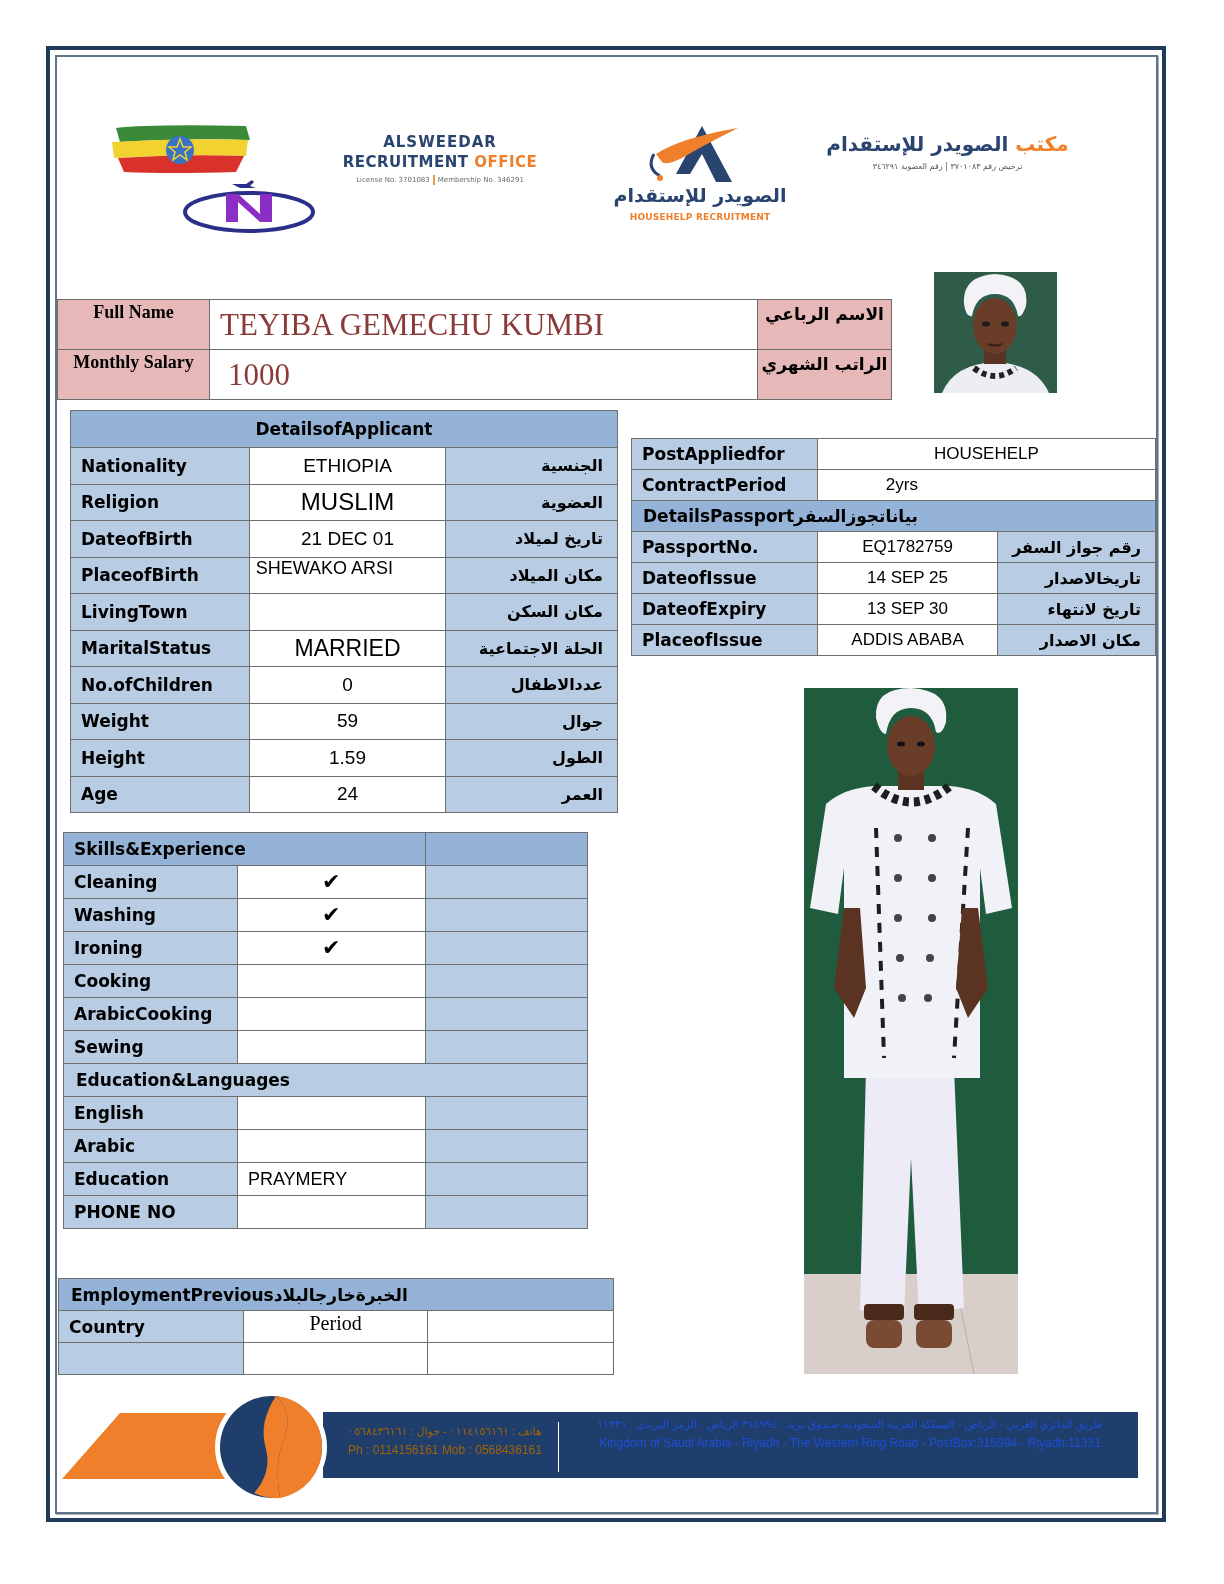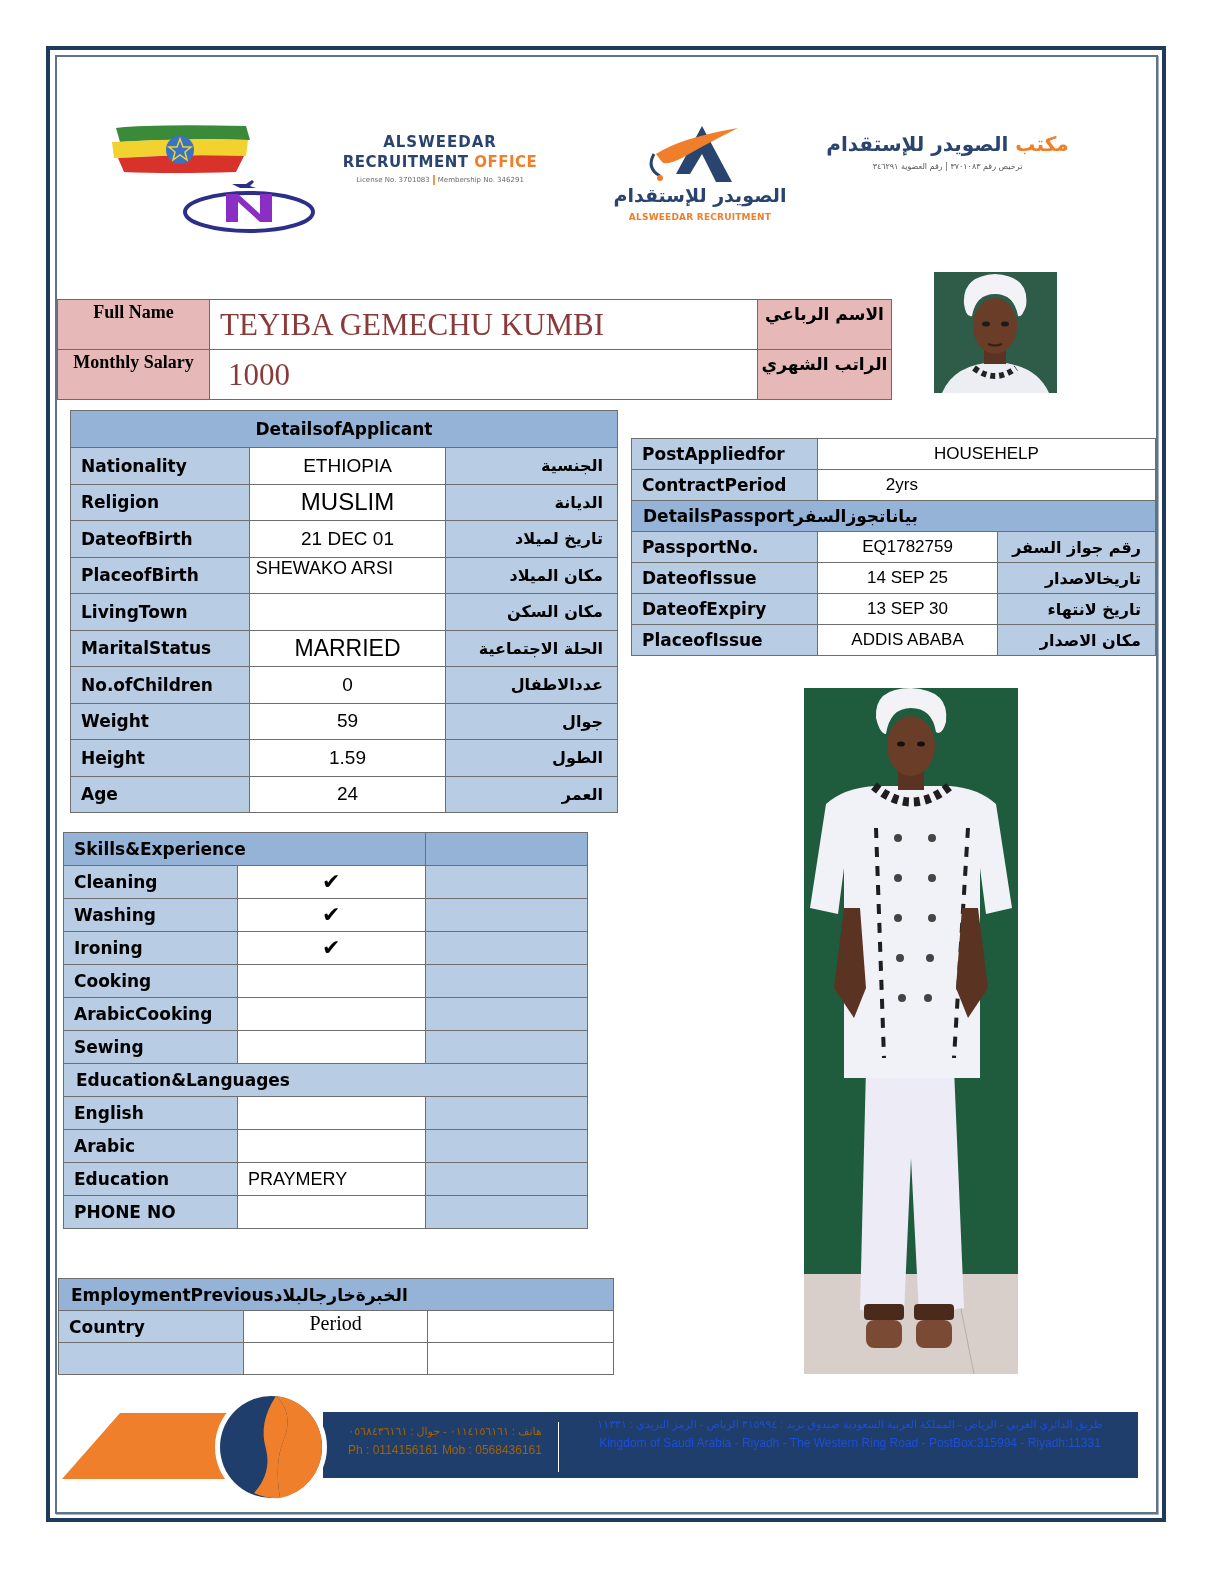--- a/index.html
+++ b/index.html
@@ -117,21 +117,21 @@
 </div>
 
 <div class="abs a-logo">
   <svg width="180" height="62" viewBox="0 0 180 62">
     <path d="M92 2 L122 58 L106 58 L92 30 L80 50 L66 50 Z" fill="#2a4470"></path>
     <path d="M46 30 Q70 14 128 4 Q96 20 72 34 Q56 42 52 38 Z" fill="#ef7f2a"></path>
     <path d="M44 30 Q36 44 50 52" fill="none" stroke="#2a4470" stroke-width="3"></path>
     <circle cx="50" cy="54" r="3" fill="#ef7f2a"></circle>
   </svg>
   <div class="ar">الصويدر للإستقدام</div>
-  <div class="en">ALSWEEDAR RECRUITMENT</div>
+  <div class="en">HOUSEHELP RECRUITMENT</div>
 </div>
 
 <div class="abs brand-ar">
   <div class="t1"><span class="orange">مكتب </span><span>الصويدر للإستقدام</span></div>
   <div class="t2">ترخيص رقم ٣٧٠١٠٨٣ | رقم العضوية ٣٤٦٢٩١</div>
 </div>
 
 <table class="name-table">
   <tbody>
       <tr>
@@ -167,21 +167,21 @@
     <td class="hdr" colspan="3">DetailsofApplicant</td>
   </tr>
   <tr>
     <td class="lbl c1">Nationality</td>
     <td class="val c2">ETHIOPIA</td>
     <td class="ar c3">الجنسية</td>
   </tr>
   <tr>
     <td class="lbl c1">Religion</td>
     <td class="val c2" style="font-size:24px">MUSLIM</td>
-    <td class="ar c3">الديانة</td>
+    <td class="ar c3">العضوية</td>
   </tr>
   <tr>
     <td class="lbl c1">DateofBirth</td>
     <td class="val c2">21 DEC 01</td>
     <td class="ar c3">تاريخ لميلاد</td>
   </tr>
   <tr>
     <td class="lbl c1">PlaceofBirth</td>
     <td class="val c2" style="text-align:left;padding-left:6px;vertical-align:top;font-size:18px">SHEWAKO ARSI</td>
     <td class="ar c3">مكان الميلاد</td>

